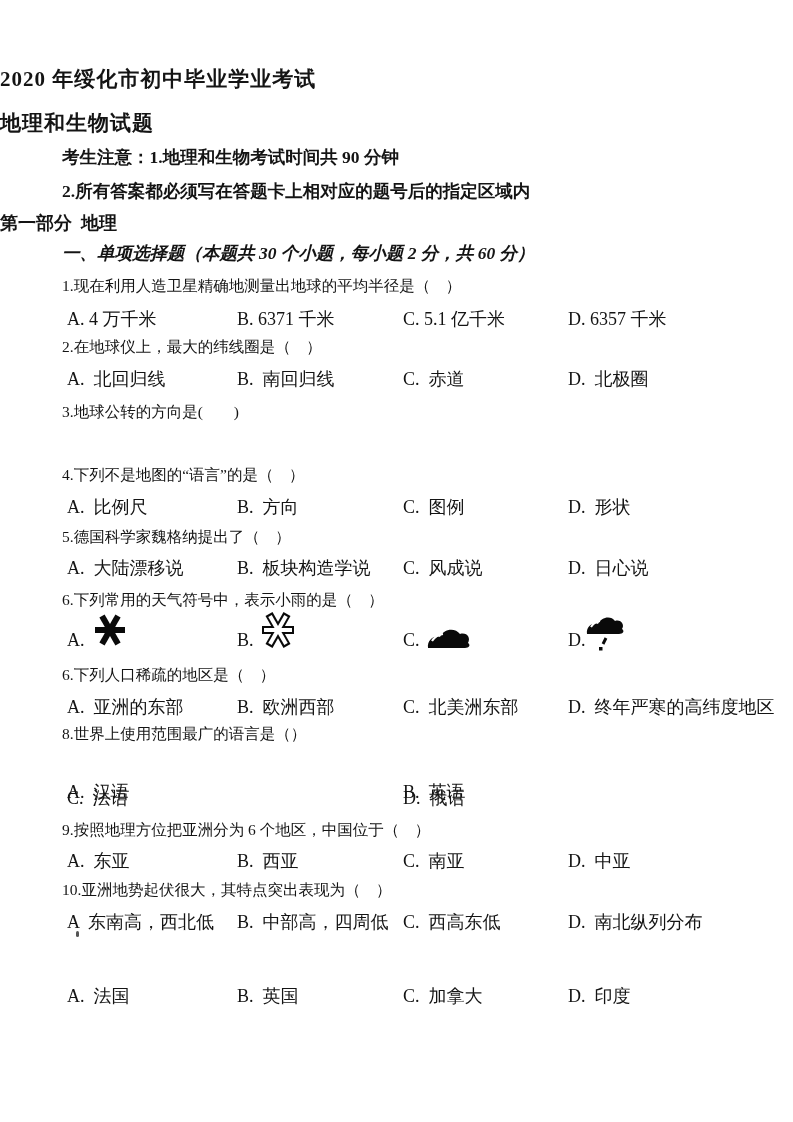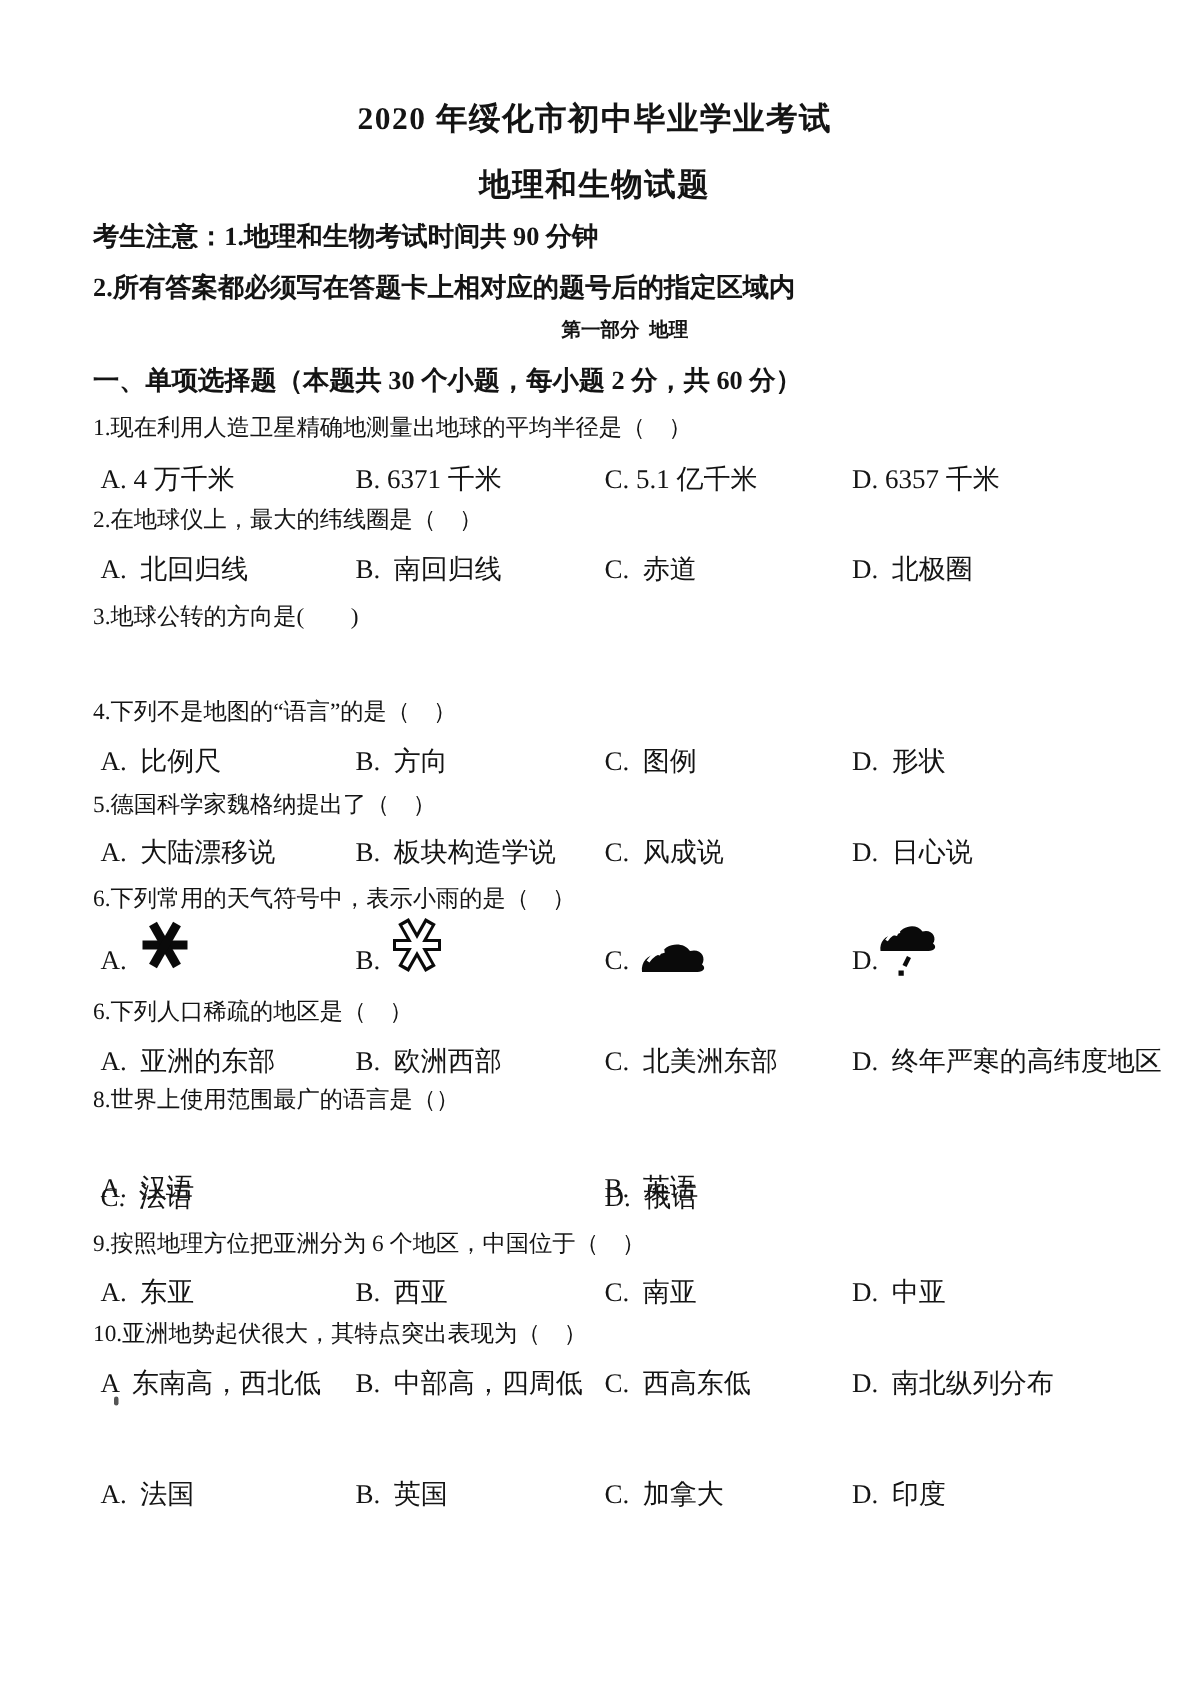--- a/index.html
+++ b/index.html
@@ -4,25 +4,25 @@
 <style>
   html,body{margin:0;padding:0;background:#fff;}
   .page{
     position:relative;width:793px;height:1122px;background:#ffffff;
     font-family:"Liberation Serif","DejaVu Serif",serif;color:#141414;
     overflow:hidden;
   }
   .line{position:absolute;white-space:pre;font-size:15.5px;line-height:1.25;}
   .qline{left:62px;text-align:right;}
   .b{font-weight:bold;}
-  .center{left:0;right:0;text-align:center;}
+  .center{left:0;right:0;text-align:left;}
   .t1{font-size:21px;letter-spacing:1px;}
   .notice{font-size:17.5px;}
-  .part{font-size:13px;padding-left:40px;}
-  .sec{font-size:17.5px;}
+  .part{font-size:18px;}
+  .sec{font-size:17.5px;font-style:italic;}
   .optrow{position:absolute;left:0;top:0;width:100%;height:22px;}
   .opt{position:absolute;top:0;white-space:pre;font-size:18px;}
   .cA{left:67px;} .cB{left:237px;} .cC{left:403px;text-align:right;} .cD{left:568px;}
   .c2{left:403px;}
   .wicon{position:absolute;}
   .straymark{position:absolute;left:76px;top:931px;width:3px;height:6px;
     background:#555;border-radius:2px;}
 </style>
 </head>
 <body>

